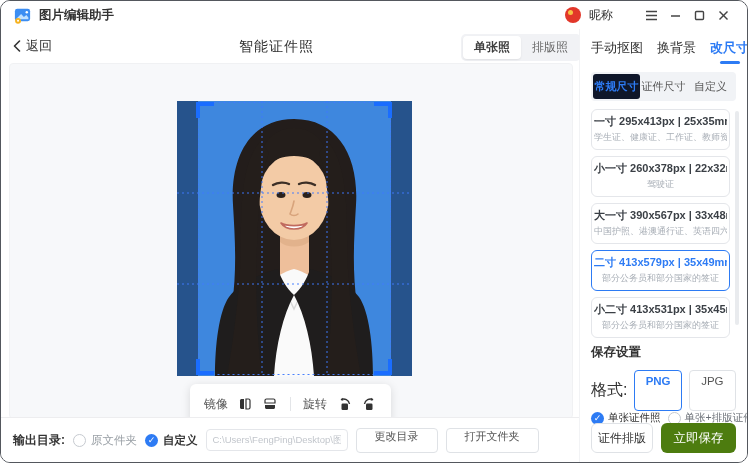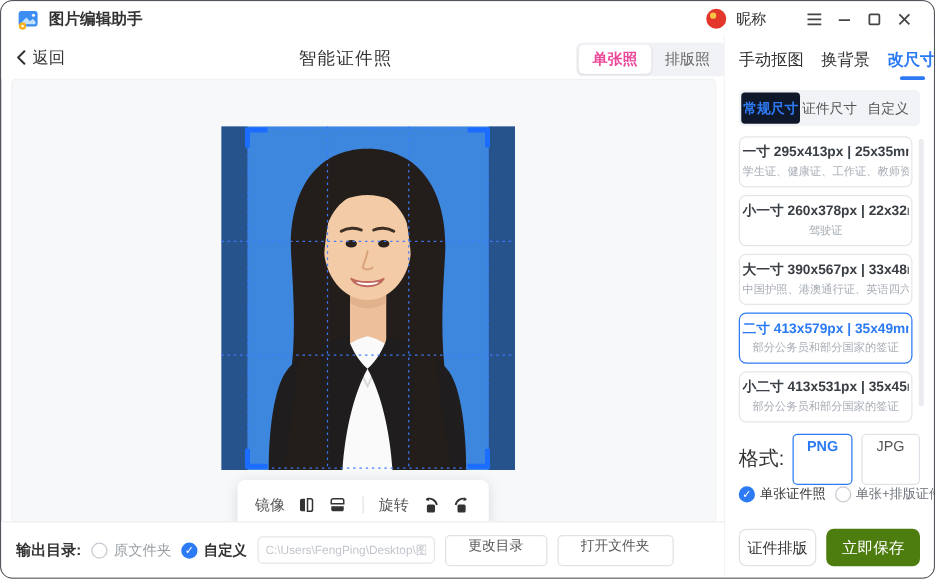--- a/index.html
+++ b/index.html
@@ -15,21 +15,21 @@
   .nickname { margin-left:8px; font-size:12px; color:#333; }
   .win-controls { display:flex; margin-left:26px; }
   .win-btn { width:24px; height:22px; display:flex; align-items:center; justify-content:center; cursor:pointer; color:#444; }
 
   
   .subheader { position:absolute; top:28px; left:0; right:0; height:34px; background:#fff; }
   .back { position:absolute; left:12px; top:8px; display:flex; align-items:center; gap:5px; font-size:13px; color:#333; cursor:pointer; }
   .page-title { position:absolute; left:238px; top:9px; font-size:14px; color:#333; font-weight:500; letter-spacing:1px; }
   .photo-tabs { position:absolute; right:166px; top:5px; display:flex; background:#f1f2f5; border-radius:5px; padding:2px; font-size:12px; }
   .photo-tab { padding:3px 11px; border-radius:4px; color:#666; cursor:pointer; white-space:nowrap; }
-  .photo-tab.active { background:#fff; color:#ec4899; font-weight:bold; box-shadow:0 1px 2px rgba(0,0,0,.08); }
+  .photo-tab.active { background:#fff; color:#404040; font-weight:bold; box-shadow:0 1px 2px rgba(0,0,0,.08); }
 
   
   .main { position:absolute; left:8px; top:62px; width:564px; height:356px; background:#f7f8fa; border:1px solid #f0f1f3; border-radius:4px; }
   .photo { position:absolute; left:167px; top:37px; width:235px; height:275px; }
   .photo svg { display:block; }
   .phototools { position:absolute; left:180px; top:320px; height:40px; background:#fff; border-radius:6px; box-shadow:0 2px 10px rgba(0,0,0,.13); display:flex; align-items:center; gap:9px; padding:0 14px; font-size:12px; color:#555; }
   .tool-divider { width:1px; height:14px; background:#e3e5e8; margin:0 3px; }
   .tool-icon { width:16px; height:16px; display:flex; align-items:center; justify-content:center; cursor:pointer; }
 
   
@@ -248,20 +248,21 @@
         <div class="size-title">二寸 413x579px | 35x49mm</div>
         <div class="size-sub">部分公务员和部分国家的签证</div>
       </div>
       <div class="size-card">
         <div class="size-title">小二寸 413x531px | 35x45mm</div>
         <div class="size-sub">部分公务员和部分国家的签证</div>
       </div>
       <div class="scrollbar"></div>
     </div>
 
+    <div class="save-title">保存设置</div>
 
     <div class="format-row">
       <span class="format-label">格式:</span>
       <span class="format-btn selected">PNG</span>
       <span class="format-btn">JPG</span>
     </div>
 
     <div class="mode-row">
       <span class="mode-opt">
         <span class="radio checked"></span>

